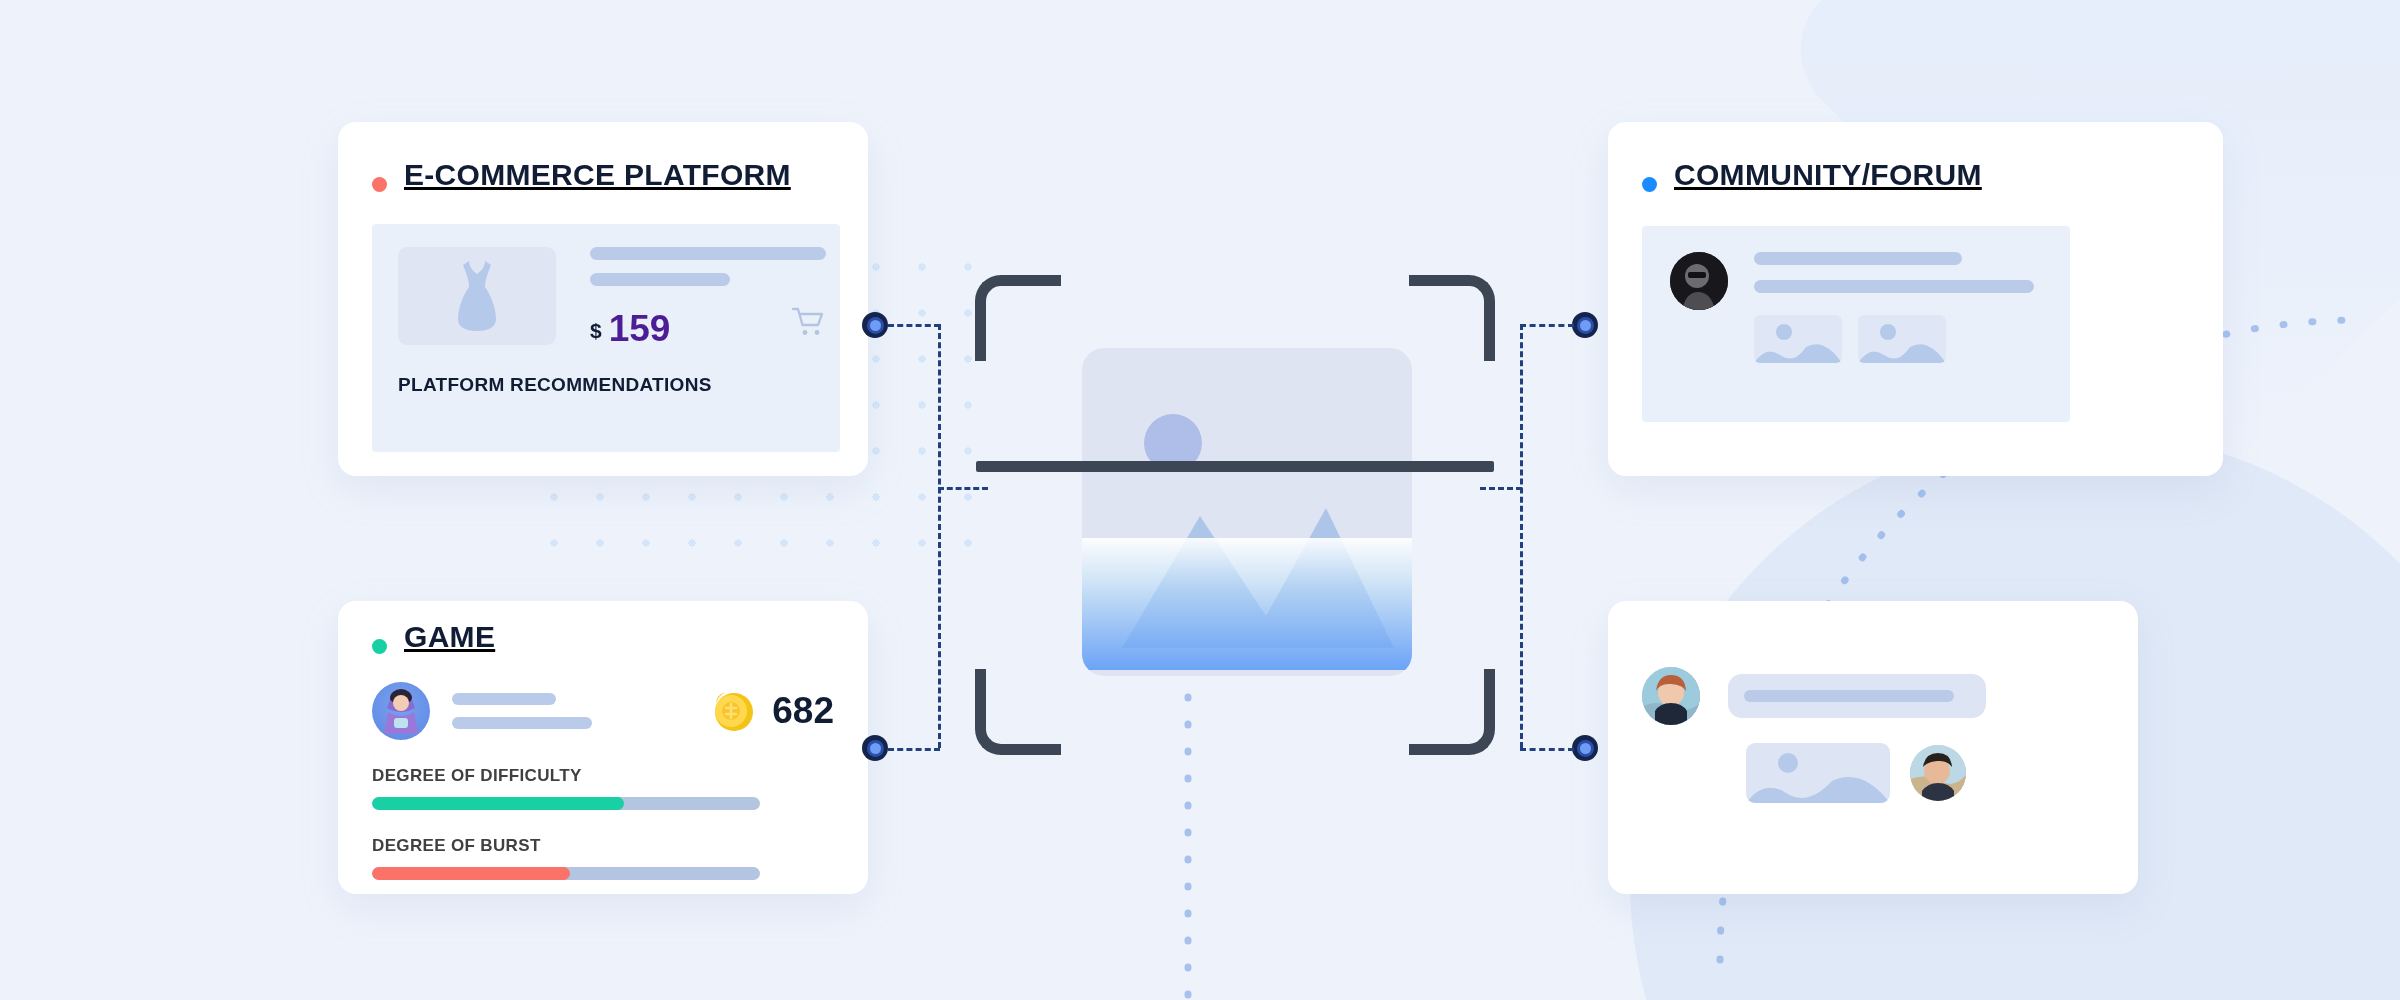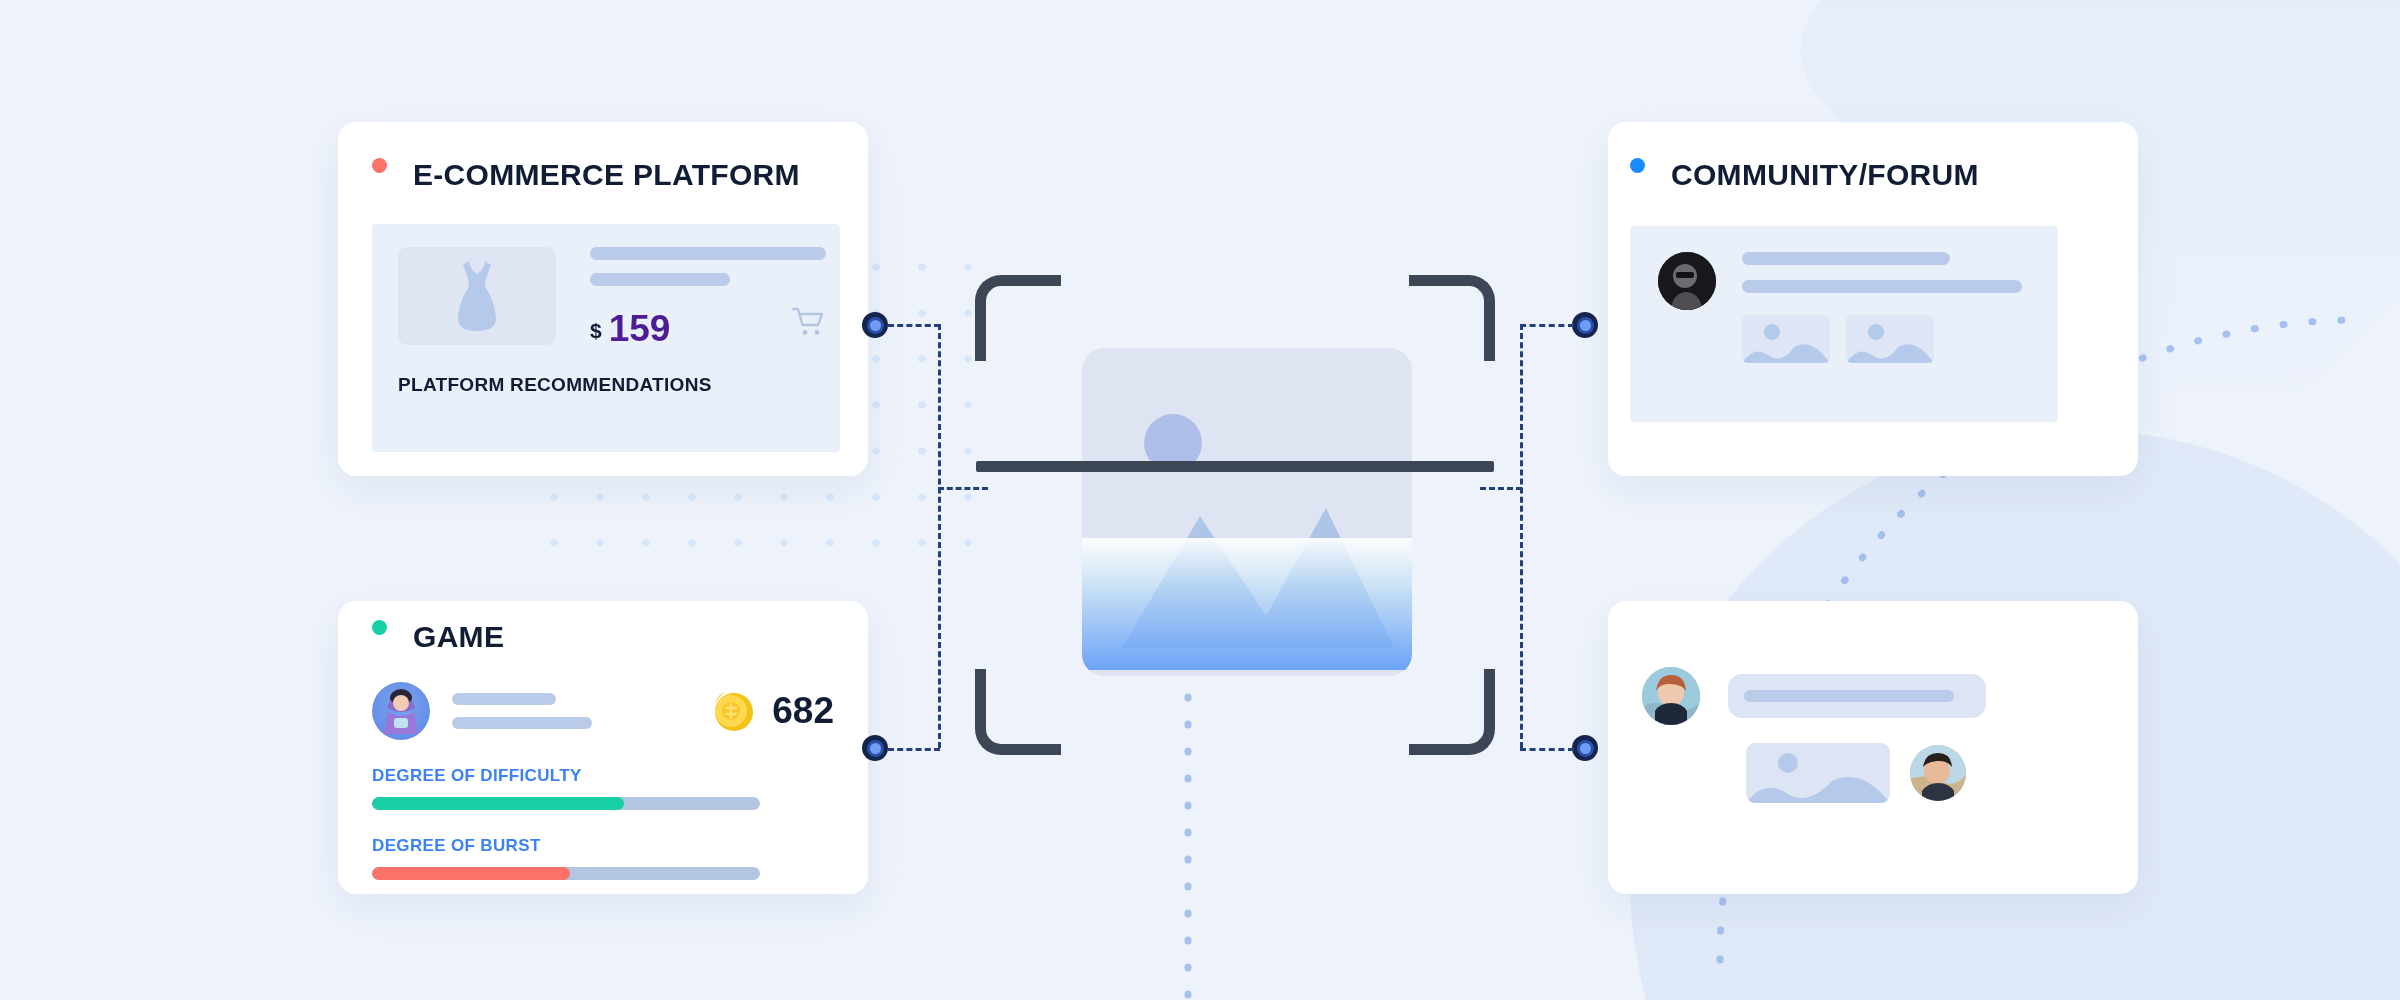--- a/index.html
+++ b/index.html
@@ -38,21 +38,21 @@
     background-position:6px 6px;
   }
 
   
   .card {
     position:absolute;
     background:#fff;
     border-radius:18px;
     box-shadow:0 14px 40px rgba(120,145,190,.13);
   }
-  .card-head { display:flex; align-items:flex-start; gap:26px; }
+  .card-head { display:flex; align-items:flex-end; gap:17px;text-decoration:underline; }
   .dot { width:15px; height:15px; border-radius:50%; flex:none; }
   .card-title {
     font-size:30px; font-weight:bold; letter-spacing:.3px;
     color:#111c35; white-space:nowrap;
   }
 
   
   #card-ecom { left:338px; top:122px; width:530px; height:354px; padding:36px 34px 0 34px; }
   .ecom-panel {
     margin-top:32px; width:468px; height:228px;
@@ -83,28 +83,28 @@
     width:58px; height:58px; border-radius:50%; flex:none;
     background:radial-gradient(circle at 50% 40%,#7ba2ef,#5b87e3);
     display:flex; align-items:center; justify-content:center; overflow:hidden;
   }
   .game-skels { margin-left:22px; }
   .g-l1 { height:12px; width:104px; }
   .g-l2 { height:12px; width:140px; margin-top:12px; }
   .coin-wrap { display:flex; align-items:center; margin-left:auto; }
   .coin-num { font-size:37px; font-weight:bold; color:#111c35; margin-left:17px; }
   .meter-label {
-    font-size:17px; font-weight:bold; color:#3b82f6;
+    font-size:17px; font-weight:bold; color:#404040;
     letter-spacing:.35px; margin-top:26px;
   }
   .meter { margin-top:11px; height:13px; width:388px; background:#b3c5e1; border-radius:7px; overflow:hidden; }
   .meter-fill { height:100%; border-radius:7px; }
 
   
-  #card-comm { left:1608px; top:122px; width:530px; height:354px; padding:36px 34px 0 22px; }
+  #card-comm { left:1608px; top:122px; width:615px; height:354px; padding:36px 34px 0 34px; }
   .comm-panel {
     margin-top:34px; width:428px; height:196px;
     background:#eaf0fa; border-radius:4px; padding:26px 0 0 28px;
     display:flex;
   }
   .avatar-comm {
     width:58px; height:58px; border-radius:50%; flex:none; overflow:hidden;
     background:radial-gradient(circle at 45% 35%,#6e6e72,#1b1b1f 72%);
   }
   .comm-right { margin-left:26px; }

